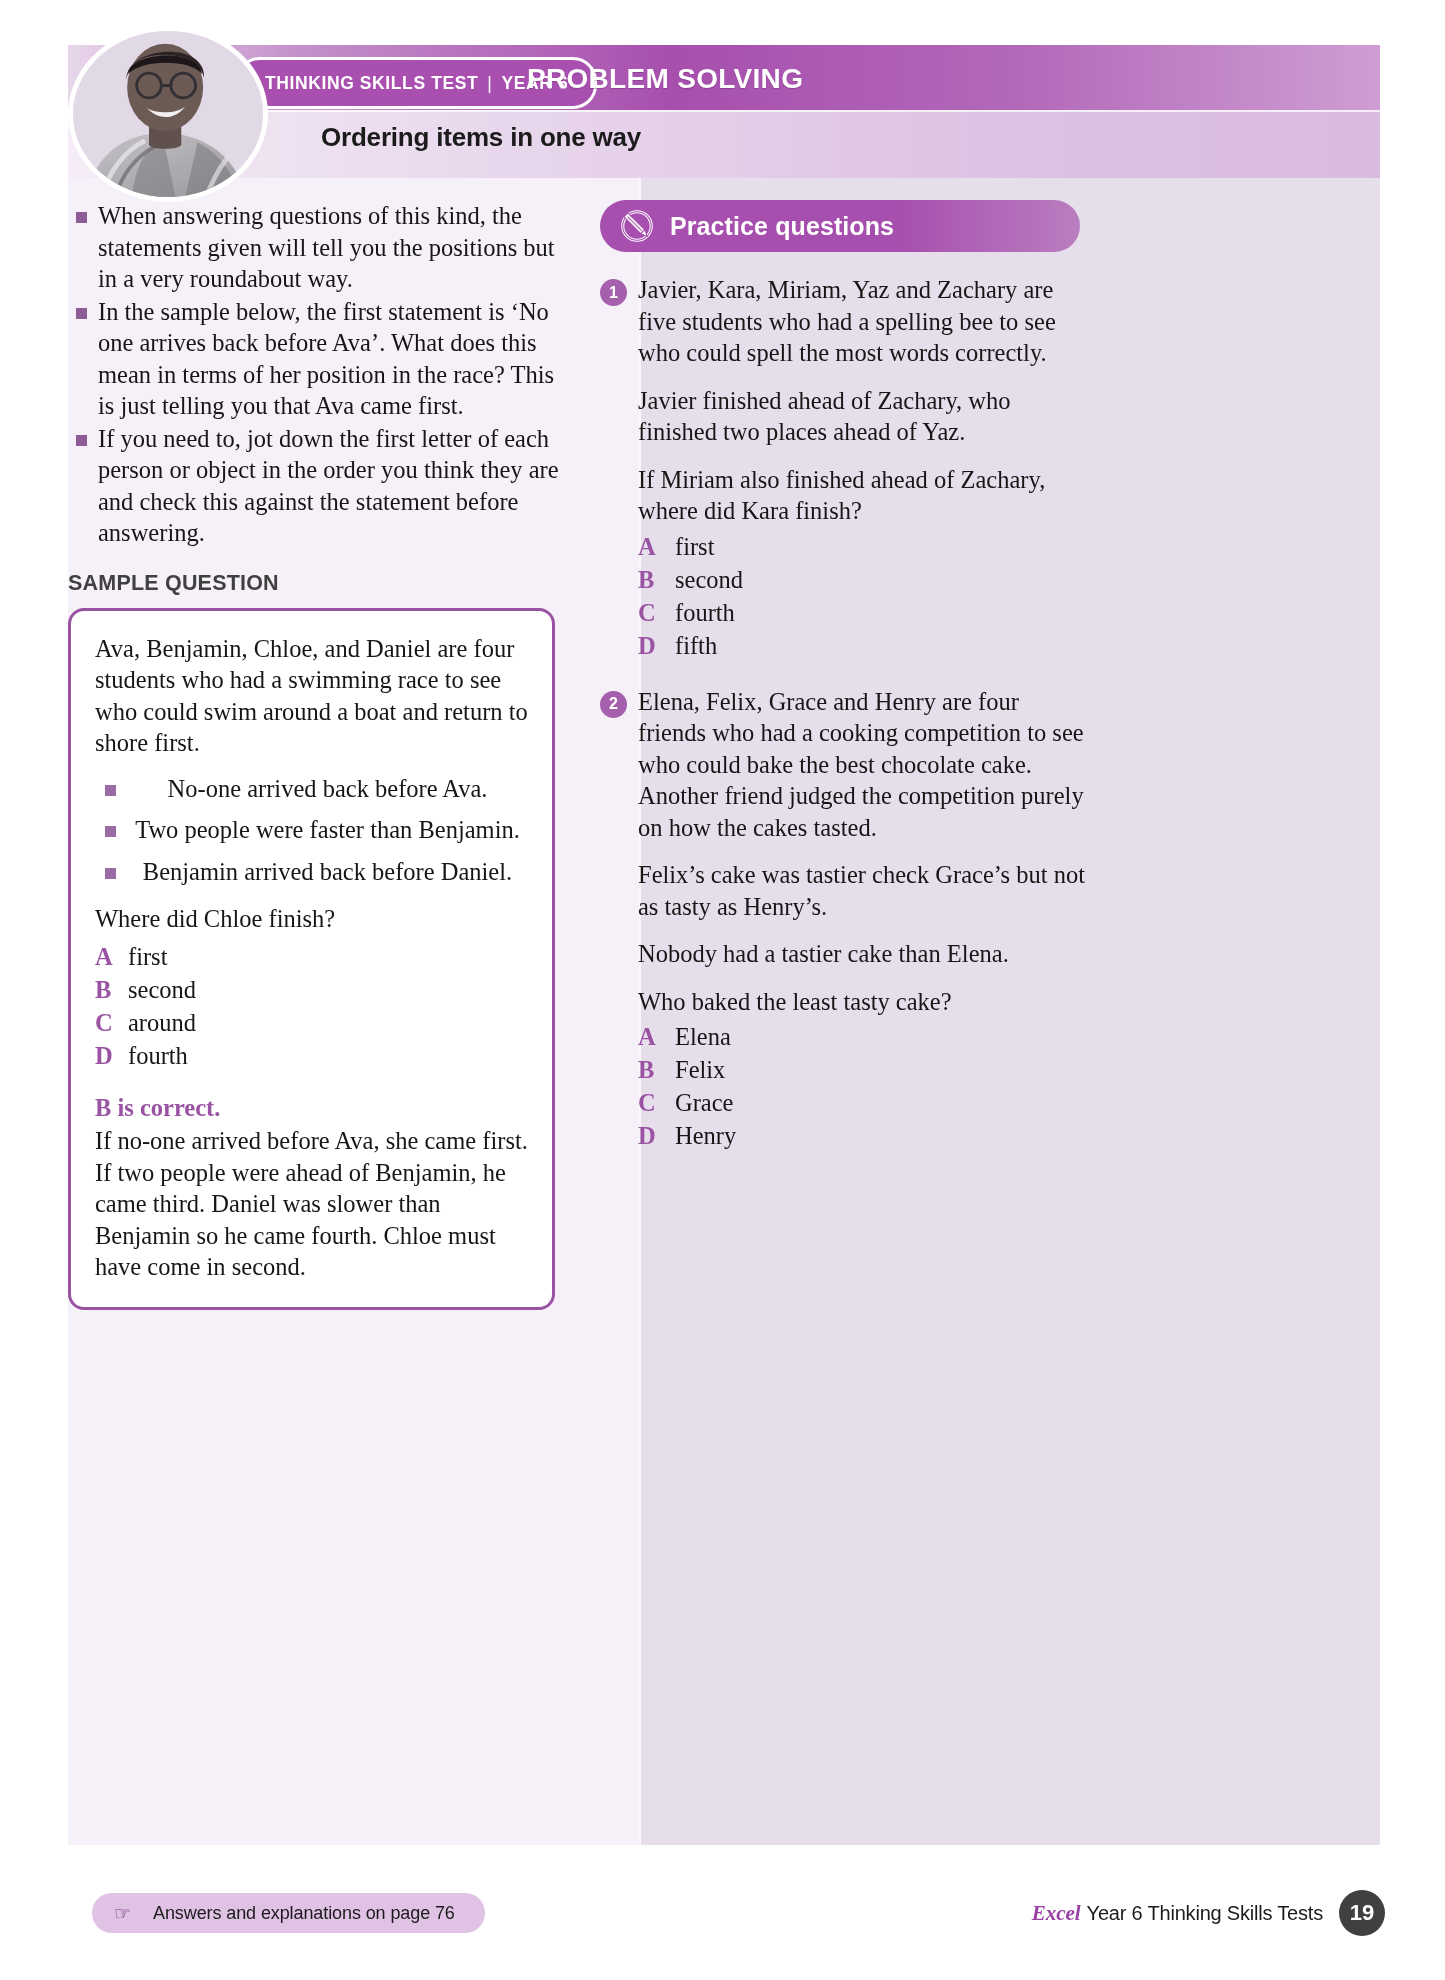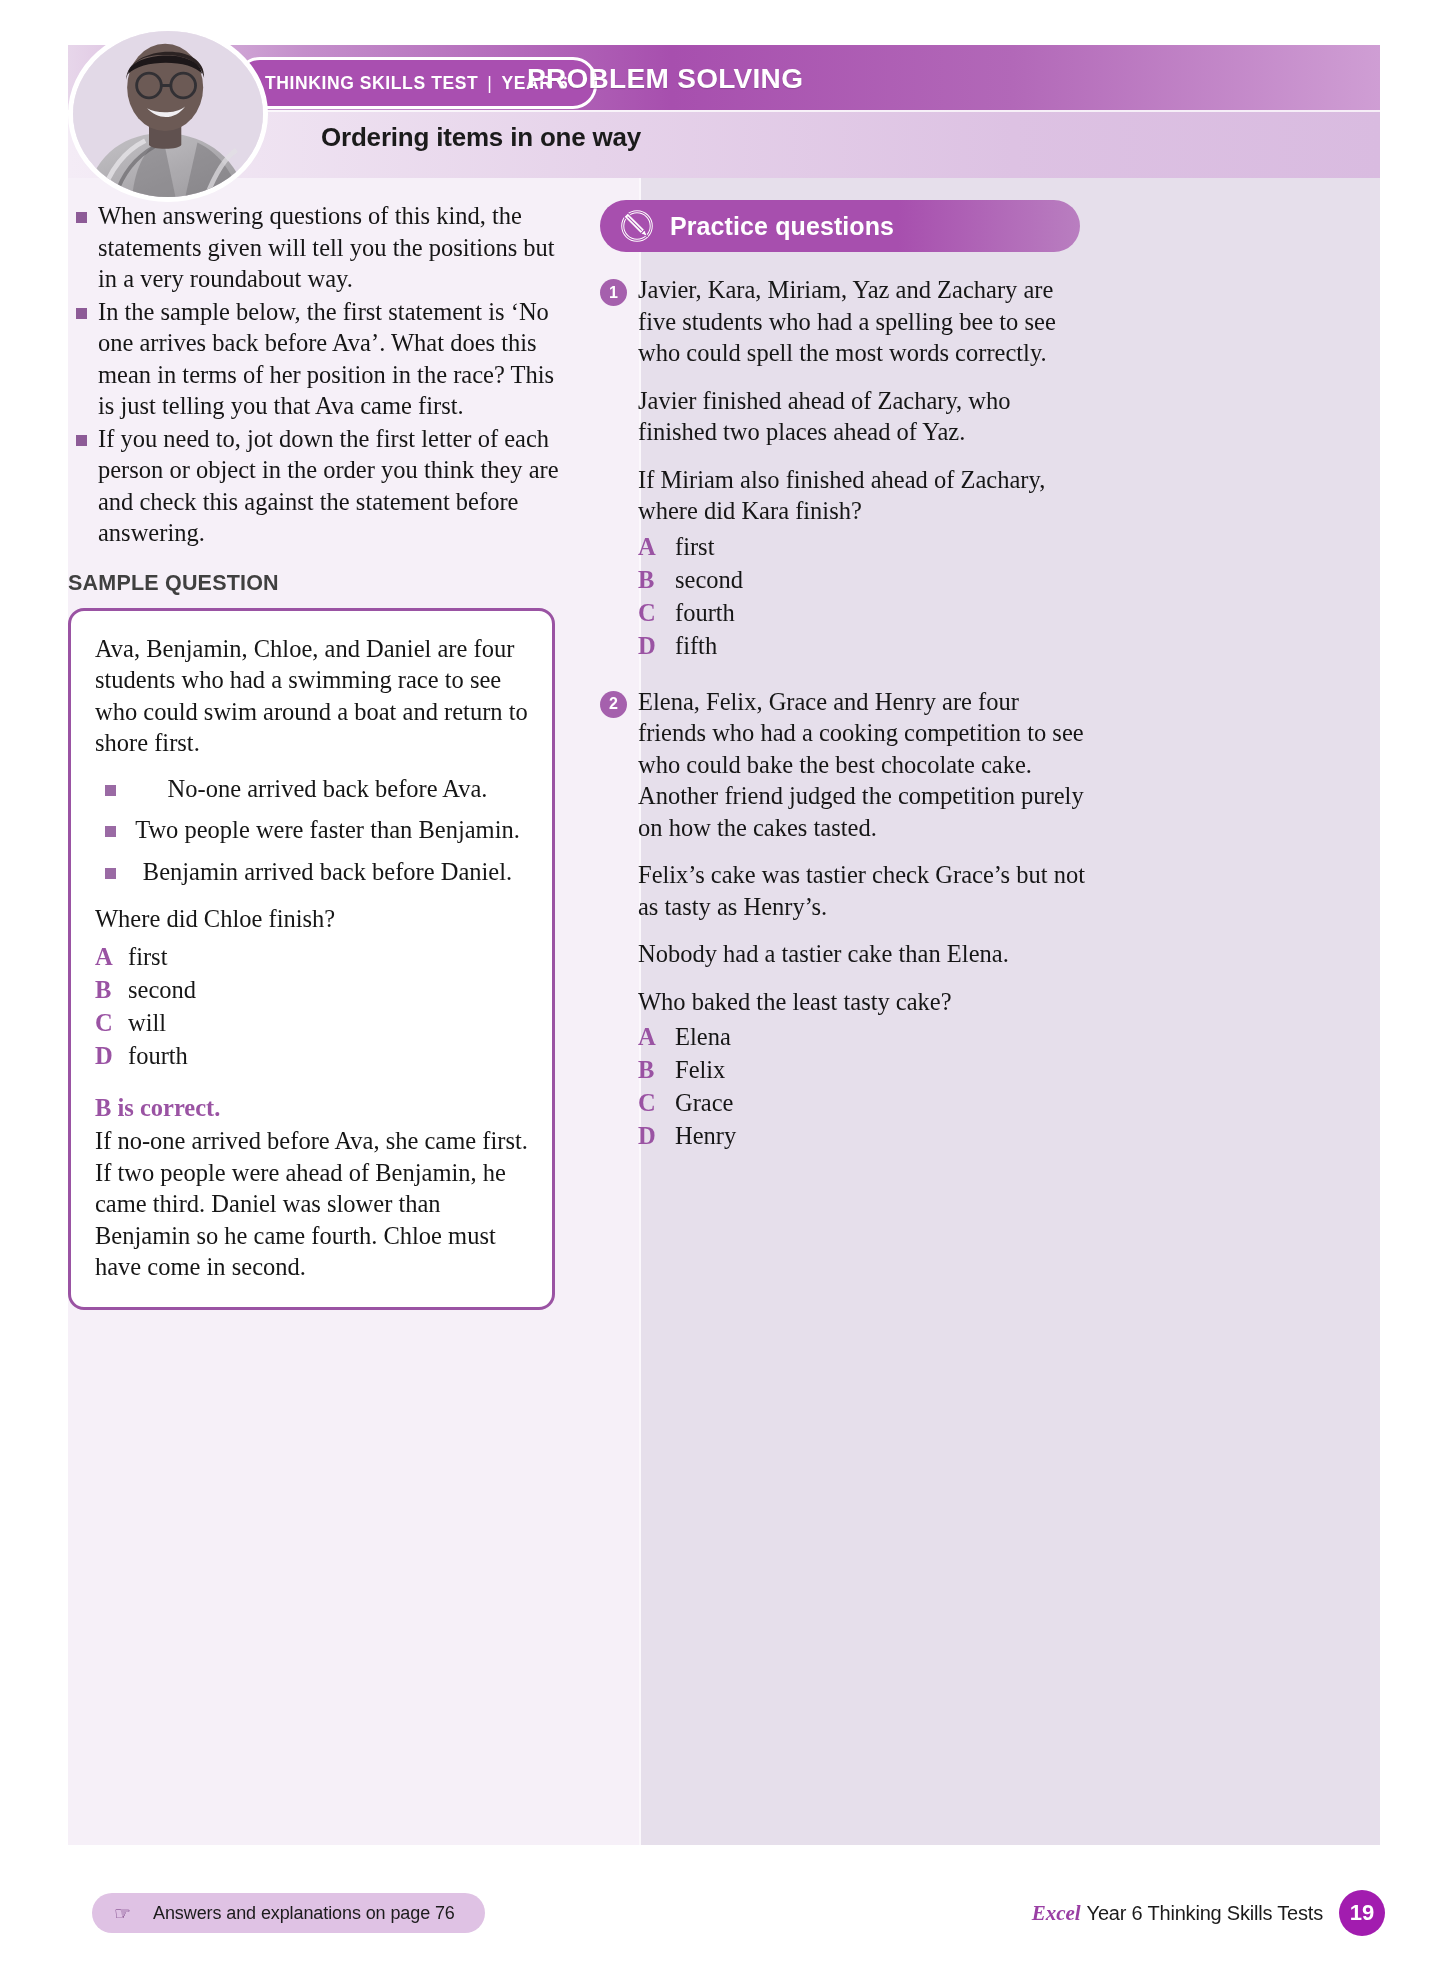--- a/index.html
+++ b/index.html
@@ -370,21 +370,21 @@
     font-family: "Liberation Sans", sans-serif;
     font-size: 20px;
     color: #1b1b1b;
     letter-spacing: -.2px;
   }
   .page-num {
     margin-left: 16px;
     width: 46px;
     height: 46px;
     border-radius: 50%;
-    background: #a21caf;
+    background: #404040;
     color: #ffffff;
     font-family: "Liberation Sans", sans-serif;
     font-weight: bold;
     font-size: 22px;
     display: flex;
     align-items: center;
     justify-content: center;
   }
 </style>
 </head>
@@ -467,21 +467,21 @@
         <li>
           <span class="opt-letter">A</span>
           <span>first</span>
         </li>
         <li>
           <span class="opt-letter">B</span>
           <span>second</span>
         </li>
         <li>
           <span class="opt-letter">C</span>
-          <span>will</span>
+          <span>around</span>
         </li>
         <li>
           <span class="opt-letter">D</span>
           <span>fourth</span>
         </li>
       </ul>
       <div class="answer-line">B is correct.</div>
       <p class="explanation">If no-one arrived before Ava, she came first. If two people were ahead of Benjamin, he came third. Daniel was slower than Benjamin so he came fourth. Chloe must have come in second.</p>
     </div>
   </div>

